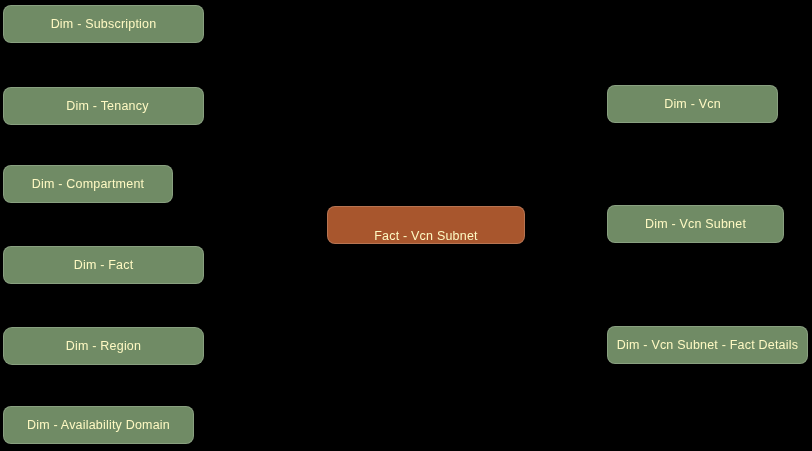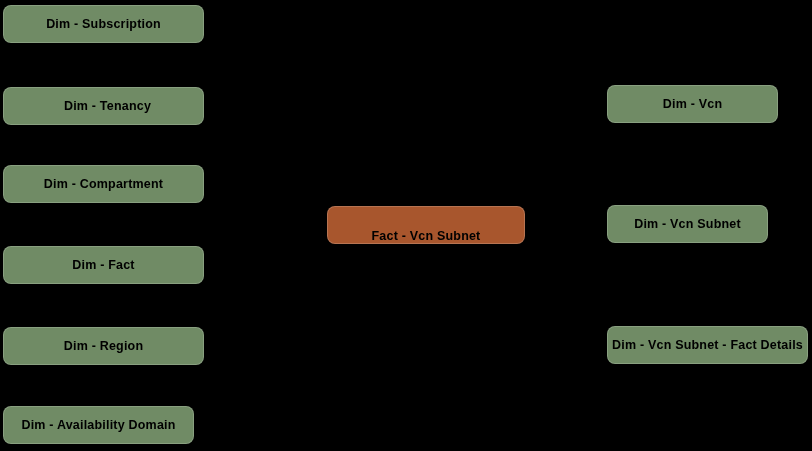--- a/index.html
+++ b/index.html
@@ -22,66 +22,66 @@
     box-sizing: border-box;
     border: 1px solid rgba(255,255,255,0.18);
     display: flex;
     align-items: center;
     justify-content: center;
     cursor: pointer;
   }
   .node.dim  { background: #708b65; }
   .node.fact { background: #a8562d; align-items: flex-end; }
   .node-label {
-    color: #000000;
+    color: #fef9c3;
     font-size: 12.5px;
-    font-weight: 700;
+    font-weight: 400;
     letter-spacing: 0.2px;
     white-space: nowrap;
     pointer-events: none;
   }
 </style>
 </head>
 <body>
 
 <div id="canvas">
 
   <div class="node dim" style="left:3px; top:5px; width:201px;">
     <span class="node-label">Dim - Subscription</span>
   </div>
 
   <div class="node dim" style="left:3px; top:87px; width:201px;padding-left:8px;">
     <span class="node-label">Dim - Tenancy</span>
   </div>
 
-  <div class="node dim" style="left:3px; top:165px; width:201px;">
+  <div class="node dim" style="left:3px; top:165px; width:170px;">
     <span class="node-label">Dim - Compartment</span>
   </div>
 
   <div class="node dim" style="left:3px; top:246px; width:201px;">
     <span class="node-label">Dim - Fact</span>
   </div>
 
-  <div class="node dim" style="left:3px; top:327px; width:201px;">
+  <div class="node dim" style="left:3px; top:327px; width:201px;border-radius:9px;">
     <span class="node-label">Dim - Region</span>
   </div>
 
   <div class="node dim" style="left:3px; top:406px; width:191px;">
     <span class="node-label">Dim - Availability Domain</span>
   </div>
 
   <div class="node fact" style="left:327px; top:206px; width:198px;">
     <span class="node-label">Fact - Vcn Subnet</span>
   </div>
 
   <div class="node dim" style="left:607px; top:85px; width:171px;">
     <span class="node-label">Dim - Vcn</span>
   </div>
 
-  <div class="node dim" style="left:607px; top:205px; width:161px;">
+  <div class="node dim" style="left:607px; top:205px; width:177px;">
     <span class="node-label">Dim - Vcn Subnet</span>
   </div>
 
   <div class="node dim" style="left:607px; top:326px; width:201px;justify-content:center;">
     <span class="node-label">Dim - Vcn Subnet - Fact Details</span>
   </div>
 
 </div>
 
 </body></html>

